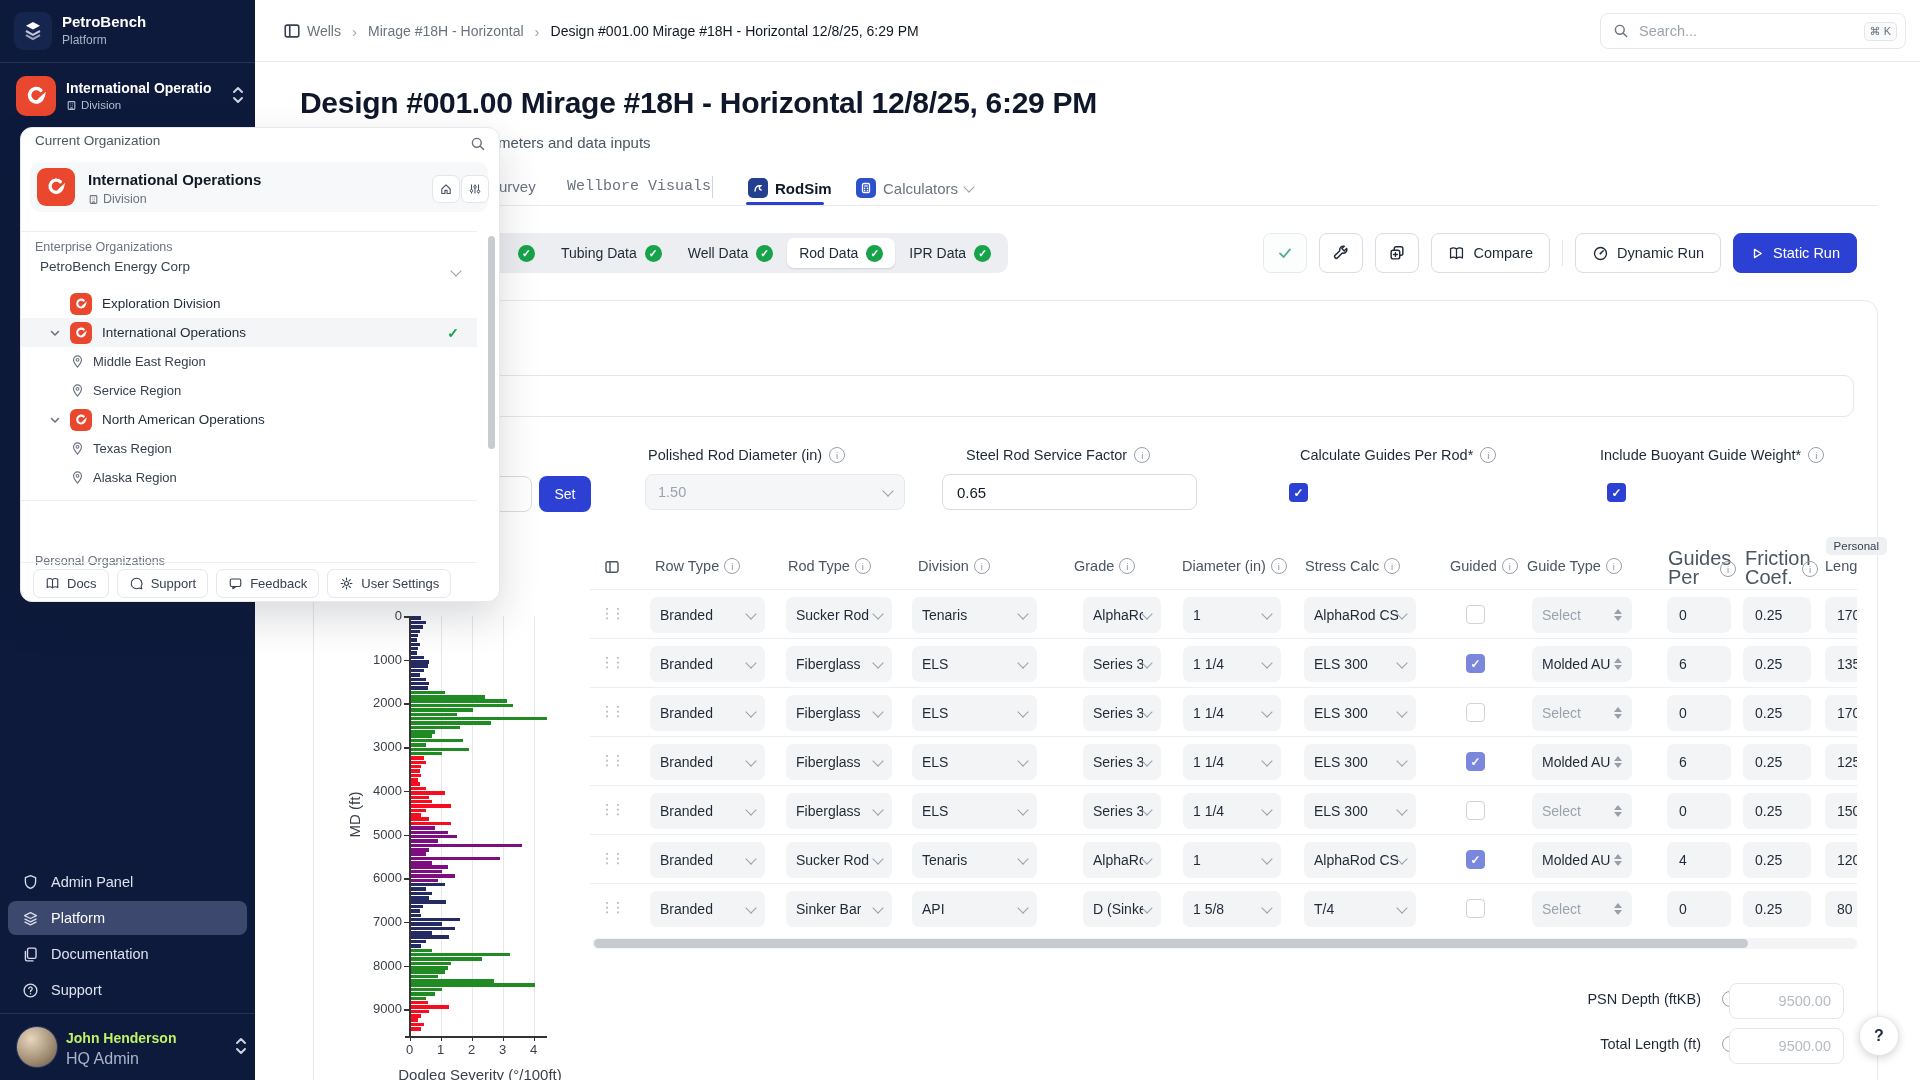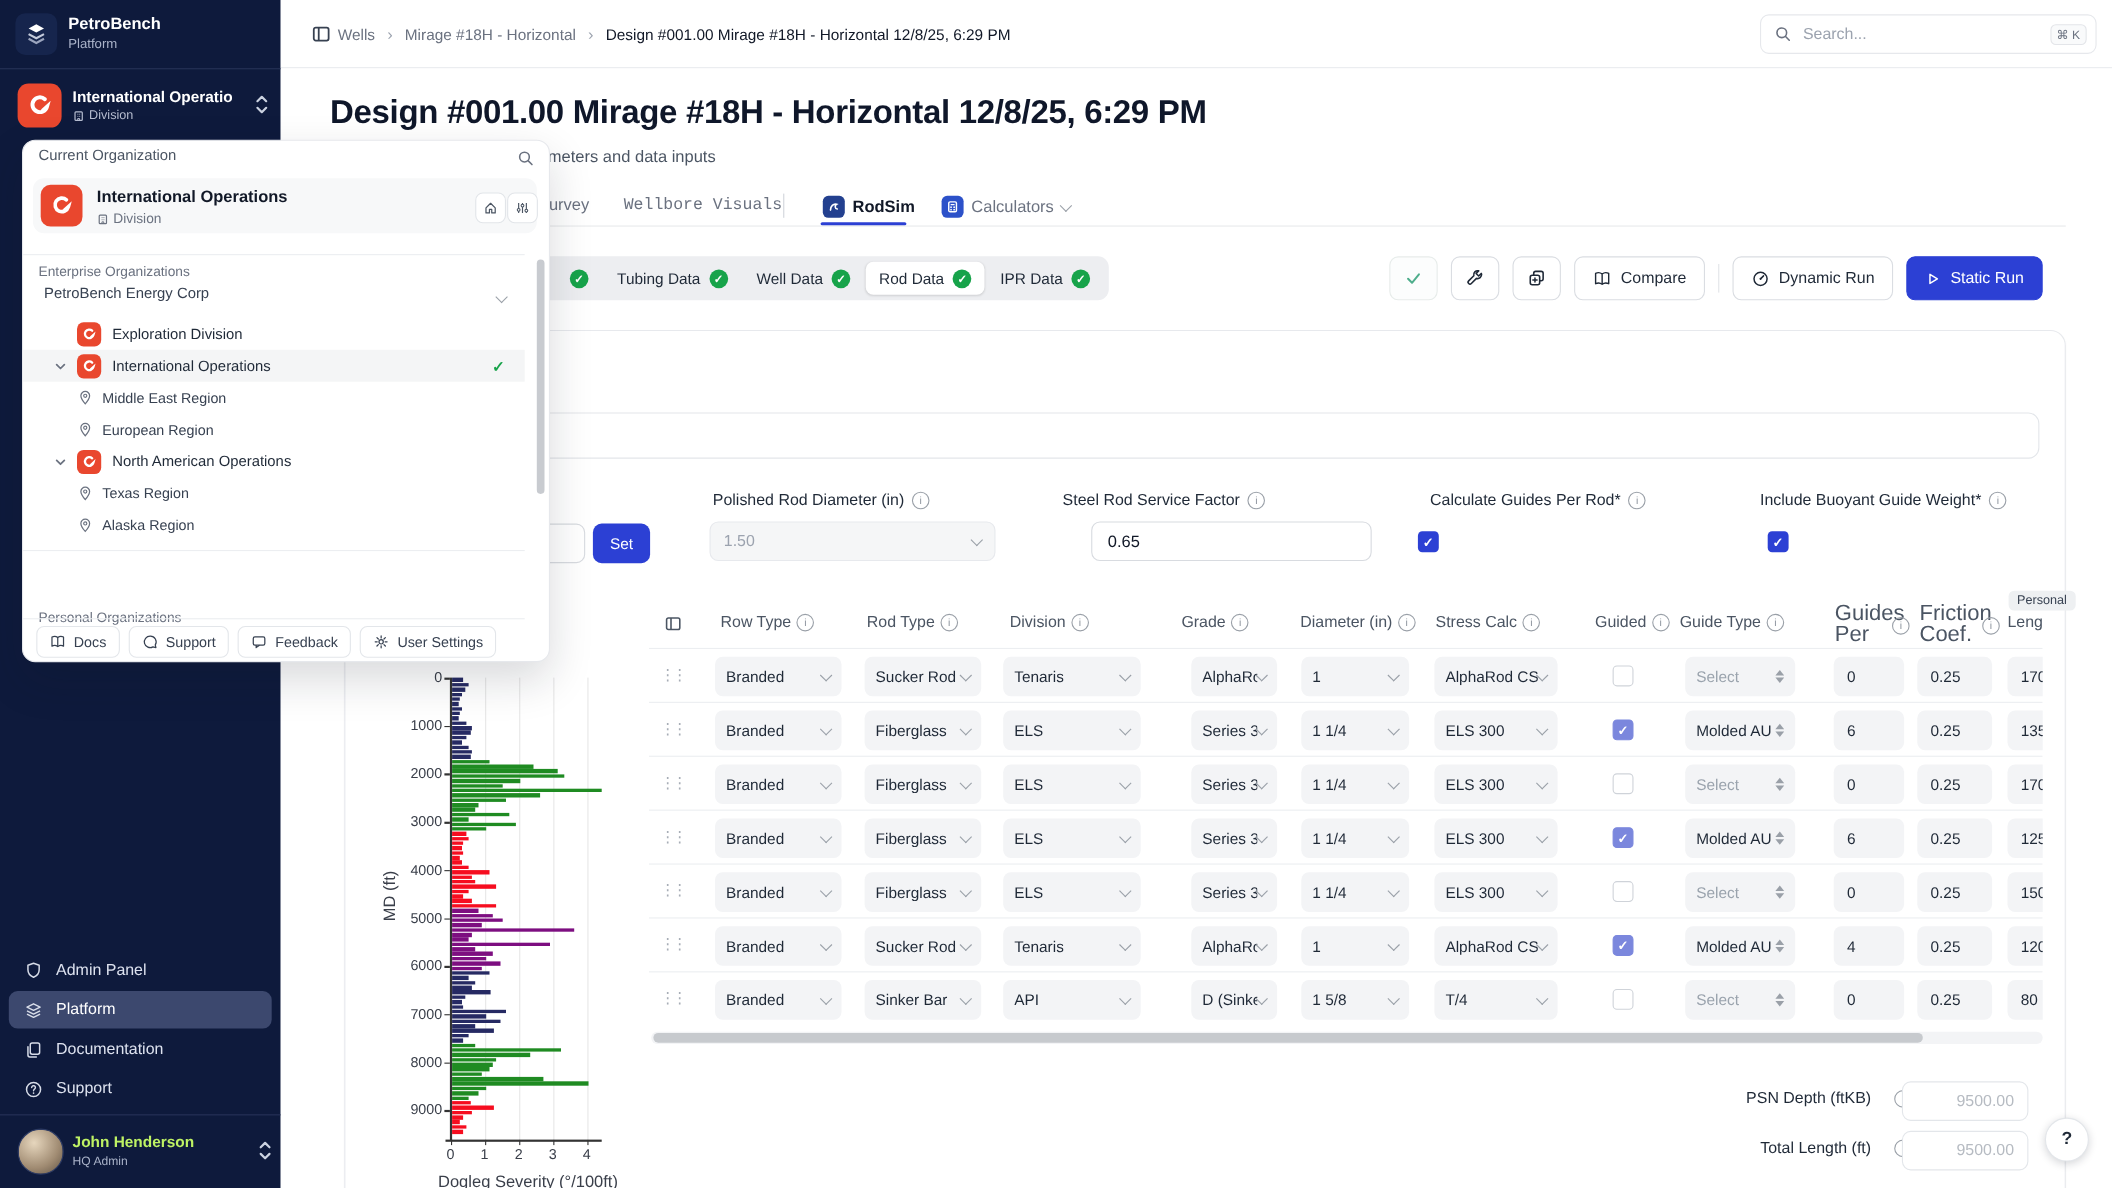--- a/index.html
+++ b/index.html
@@ -21,21 +21,21 @@
   .orgsel-type{left:66px;top:99px;font-size:11.5px;color:#b6bdd0;display:flex;align-items:center;gap:4px;}
   .updown{color:#cbd2e0;}
   .snav-item{left:8px;width:239px;height:34px;border-radius:8px;display:flex;align-items:center;
              gap:12px;padding-left:14px;box-sizing:border-box;font-size:14.5px;color:#dde2ef;cursor:pointer;}
   .snav-item.active{background:#3c486e;color:#fff;}
   .side-div{left:0px;top:1013px;width:255px;height:1px;background:#273257;}
   .avatar{left:16px;top:1026px;width:40px;height:40px;border-radius:50%;
           background:radial-gradient(circle at 35% 30%,#e6d6bd,#a08b72 60%,#5f5243 100%);
           border:1px solid #2c3a63;}
   .user-name{left:66px;top:1030px;font-size:14px;font-weight:bold;color:#bef264;}
-  .user-role{left:66px;top:1050px;font-size:11px;color:#aab3c9;}
+  .user-role{left:66px;top:1050px;font-size:16px;color:#aab3c9;}
   
   .topbar{left:255px;top:0;width:1665px;height:62px;background:#fff;border-bottom:1px solid #e9ebef;box-sizing:border-box;}
   .crumbs{left:283px;top:0px;height:62px;display:flex;align-items:center;gap:11px;font-size:14px;color:#6b7280;}
   .crumb{white-space:nowrap;cursor:pointer;}
   .crumb.current{color:#111827;font-weight:500;cursor:default;}
   .crumb-sep{color:#9ca3af;font-size:15px;}
   .searchbox{left:1600px;top:13px;width:306px;height:36px;border:1px solid #e6e8ec;border-radius:8px;
              background:#fff;display:flex;align-items:center;padding:0 8px 0 12px;box-sizing:border-box;gap:8px;}
   .searchbox input{border:none;outline:none;flex:1;font-size:14.5px;color:#374151;font-family:inherit;background:transparent;}
   .searchbox input::placeholder{color:#9ca3af;}
@@ -72,21 +72,21 @@
   .bigbox{left:337px;top:375px;width:1517px;height:42px;border:1px solid #e3e6ea;border-radius:10px;box-sizing:border-box;}
   .stub-input{left:420px;top:476px;width:112px;height:36px;border:1px solid #d8dbe0;border-radius:8px;background:#fff;box-sizing:border-box;}
   .setbtn{left:539px;top:476px;width:52px;height:36px;border-radius:8px;background:#2c40d4;color:#fff;
           font-size:14px;font-weight:500;display:flex;align-items:center;justify-content:center;cursor:pointer;}
   .flabel{top:447px;display:flex;align-items:center;gap:7px;font-size:14.5px;font-weight:500;color:#1f2937;white-space:nowrap;}
   .info{width:14px;height:14px;border-radius:50%;border:1px solid #9aa0a8;color:#8a919b;font-size:9.5px;
         display:inline-flex;align-items:center;justify-content:center;font-style:normal;flex:none;}
   .fsel{left:645px;top:474px;width:260px;height:36px;background:#f5f6f7;border:1px solid #e7e9ed;border-radius:8px;
         display:flex;align-items:center;justify-content:space-between;padding:0 12px;box-sizing:border-box;
         font-size:14.5px;color:#9ca3af;}
-  .finput{left:992px;top:474px;width:255px;height:36px;border:1px solid #d8dbe0;border-radius:8px;
+  .finput{left:942px;top:474px;width:255px;height:36px;border:1px solid #d8dbe0;border-radius:8px;
           font-size:15px;color:#111827;padding:0 14px;box-sizing:border-box;font-family:inherit;outline:none;}
   .cbox{width:19px;height:19px;border-radius:4px;background:#2c40d4;color:#fff;display:flex;align-items:center;
         justify-content:center;font-size:12px;font-weight:bold;cursor:pointer;}
   .chev{width:7px;height:7px;border-right:1.6px solid #9aa0a8;border-bottom:1.6px solid #9aa0a8;
         transform:rotate(45deg);display:inline-block;margin-top:-3px;flex:none;}
   
   .rodwrap{left:590px;top:548px;width:1267px;height:386px;overflow:hidden;}
   .thead{position:absolute;display:flex;align-items:center;gap:5px;font-size:14.5px;color:#4b5563;white-space:nowrap;}
   .thead2{position:absolute;font-size:20px;color:#4b5563;line-height:19px;white-space:nowrap;}
   .rline{position:absolute;left:0;width:1267px;height:1px;background:#eceef1;}
@@ -935,21 +935,21 @@
         </span>
         <span class="tree-lab region" style="margin-left:8px;">Middle East Region</span>
       </div>
       <div class="tree-row" style="top: 376px;">
         <span style="margin-left:49px;display:inline-flex;">
           <svg width="15" height="15" viewBox="0 0 20 20">
             <path d="M10 2.5A5.3 5.3 0 0 0 4.7 7.8C4.7 11.6 10 17.5 10 17.5s5.3-5.9 5.3-9.7A5.3 5.3 0 0 0 10 2.5z" fill="none" stroke="#6b7280" stroke-width="1.5"></path>
             <circle cx="10" cy="7.8" r="1.9" fill="none" stroke="#6b7280" stroke-width="1.4"></circle>
           </svg>
         </span>
-        <span class="tree-lab region" style="margin-left:8px;">European Region</span>
+        <span class="tree-lab region" style="margin-left:8px;">Service Region</span>
       </div>
       <div class="tree-row" style="top: 405px;">
         <span style="width:24px;margin-left:22px;display:inline-flex;justify-content:center;">
           <svg width="12" height="12" viewBox="0 0 12 12">
             <path d="M2.5 4.5L6 8l3.5-3.5" fill="none" stroke="#6b7280" stroke-width="1.6" stroke-linecap="round" stroke-linejoin="round"></path>
           </svg>
         </span>
         <span class="torg-ic" style="margin-left:3px;">
           <svg width="14" height="14" viewBox="0 0 20 20">
             <path d="M14 5.2A5.6 5.6 0 1 0 15.6 10.8 L12.5 13.6" fill="none" stroke="#fff" stroke-width="3" stroke-linecap="round"></path>

